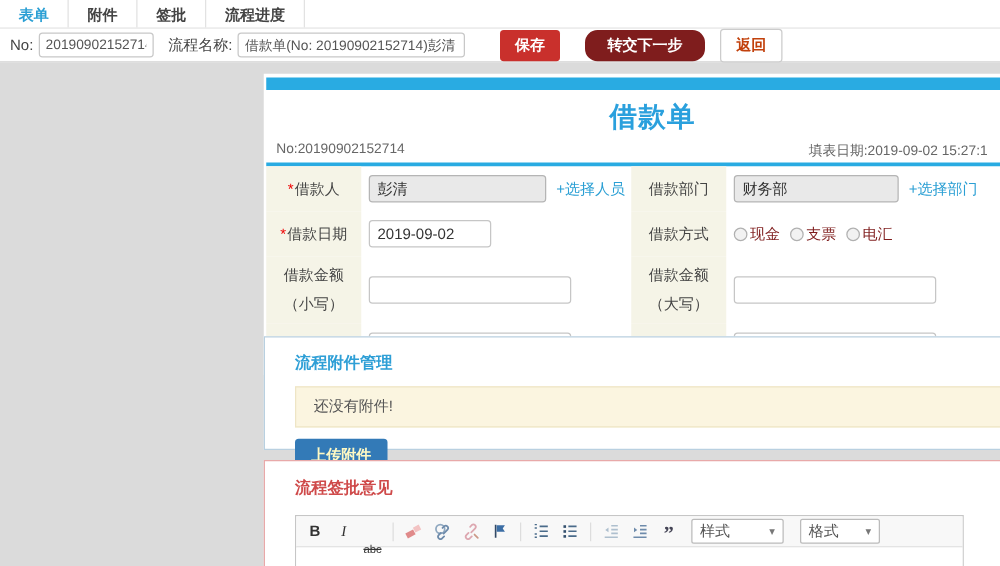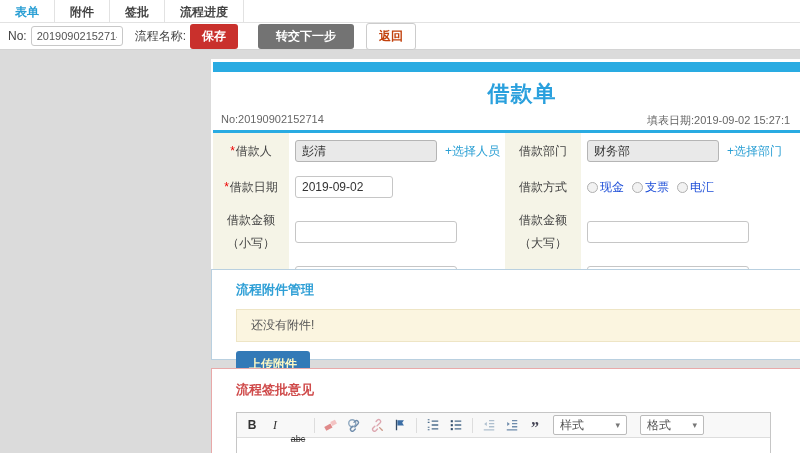--- a/index.html
+++ b/index.html
@@ -15,21 +15,21 @@
   .tab.active { color:#2a9fd4; }
 
   
   .topbar { height:27px; background:#fff; display:flex; align-items:center; padding:0 8px; border-bottom:1px solid #d4d4d4; }
   .topbar label { color:#444; margin-right:4px; }
   .tb-input { height:20px; border:1px solid #c8c8c8; border-radius:3px; padding:0 5px; font-size:11px; color:#555; font-family:"Liberation Sans",sans-serif; }
   .tb-input.no { width:92px; margin-right:12px; }
   .tb-input.name { width:182px; margin-right:28px; }
   .btn { border:none; border-radius:3px; font-size:12px; font-weight:bold; padding:4px 12px; cursor:pointer; font-family:"Liberation Sans",sans-serif; }
   .btn-save { background:#c9302c; color:#fff; margin-right:20px; }
-  .btn-forward { background:#737373; color:#fff; padding:4px 18px; margin-right:12px; }
+  .btn-forward { background:#7f1d1d; color:#fff; padding:4px 18px; margin-right:12px;border-radius:10px; }
   .btn-back { background:#fff; color:#c2410c; border:1px solid #ccc; }
 
   
   .page { position:absolute; top:51px; left:0; width:800px; height:402px; background:#dbdbdb; }
 
   .panel { position:absolute; left:211px; width:622px; background:#fff; }
 
   
   .sheet { top:8px; padding:3px 2px 0 2px; }
   .bluebar { height:10px; background:#29abe2; }
@@ -44,21 +44,21 @@
   .fld { display:flex; align-items:center; padding:4px 4px 4px 6px; }
   .r1 { min-height:36px; } .r2 { min-height:36px; } .r3 { min-height:48px; } .r4 { min-height:36px; }
   .req { color:#e00; font-style:normal; margin-right:1px; }
   .f-input { height:22px; border:1px solid #c6c6c6; border-radius:3px; padding:0 6px; font-size:12px; color:#333; font-family:"Liberation Sans",sans-serif; background:#fff; }
   .f-input.ro { background:#e9e9e9; border-color:#b5b5b5; }
   .w140 { width:142px; } .w130 { width:132px;font-family:Liberation Serif, serif; } .w95 { width:98px; } .w160 { width:162px; }
   .pick-link { color:#2a9fd4; margin-left:8px; text-decoration:none; font-size:12px; white-space:nowrap; cursor:pointer; }
   .radio-group { display:flex; align-items:center; gap:8px; }
   .radio-opt { display:flex; align-items:center; gap:2px; cursor:pointer; }
   .radio-circle { width:11px; height:11px; border-radius:50%; border:1px solid #b0b0b0; background:#f2f2f2; display:inline-block; }
-  .radio-text { color:#1d4ed8; font-size:12px;font-family:Liberation Serif, serif; }
+  .radio-text { color:#7f1d1d; font-size:12px;font-family:Liberation Serif, serif; }
 
   
   .attach { top:218px; border:1px solid #b9d0e0; padding:11px 24px 10px 24px; height:91px; }
   .attach-title { color:#2e9fd6; font-weight:bold; font-size:13px; }
   .attach-empty { margin:10px 0 9px 0; background:#fbf5e0; border:1px solid #eee5c5; padding:7px 14px; font-size:12px; color:#555; }
   .btn-upload { background:#337ab7; color:#fef9c3; border:none; border-radius:3px; font-size:12px; font-weight:bold; padding:5px 13px; cursor:pointer; font-family:"Liberation Sans",sans-serif; }
 
   
   .approve { top:317px; border:1px solid #e8a9a9; padding:12px 24px; height:150px; }
   .approve-title { color:#cf4a4a; font-weight:bold; font-size:13px; }
@@ -84,20 +84,21 @@
   <div class="tab active">表单</div>
   <div class="tab">附件</div>
   <div class="tab">签批</div>
   <div class="tab">流程进度</div>
 </div>
 
 <div class="topbar">
   <label>No:</label>
   <input class="tb-input no" type="text" value="20190902152714" style="">
   <label>流程名称:</label>
+  <input class="tb-input name" type="text" value="借款单(No: 20190902152714)彭清" style="">
   <button class="btn btn-save">保存</button>
   <button class="btn btn-forward">转交下一步</button>
   <button class="btn btn-back">返回</button>
 </div>
 
 <div class="page">
 
   <div class="panel sheet">
     <div class="bluebar"></div>
     <div class="sheet-title">借款单</div>

